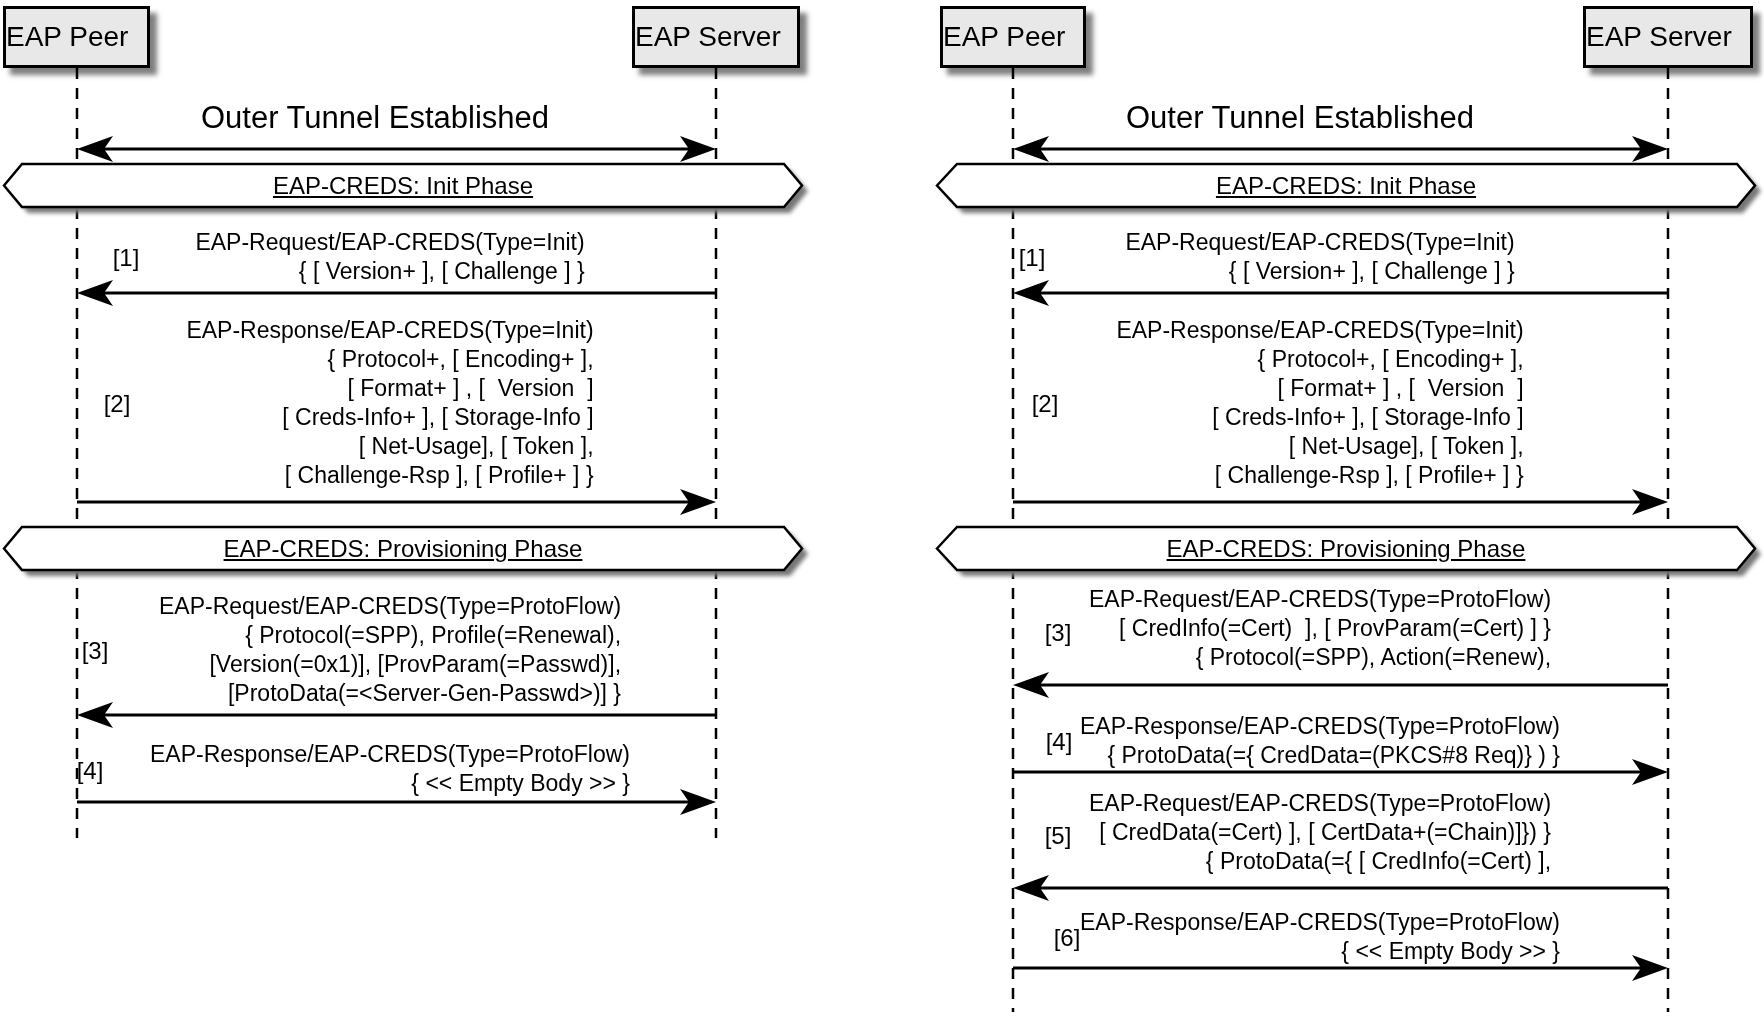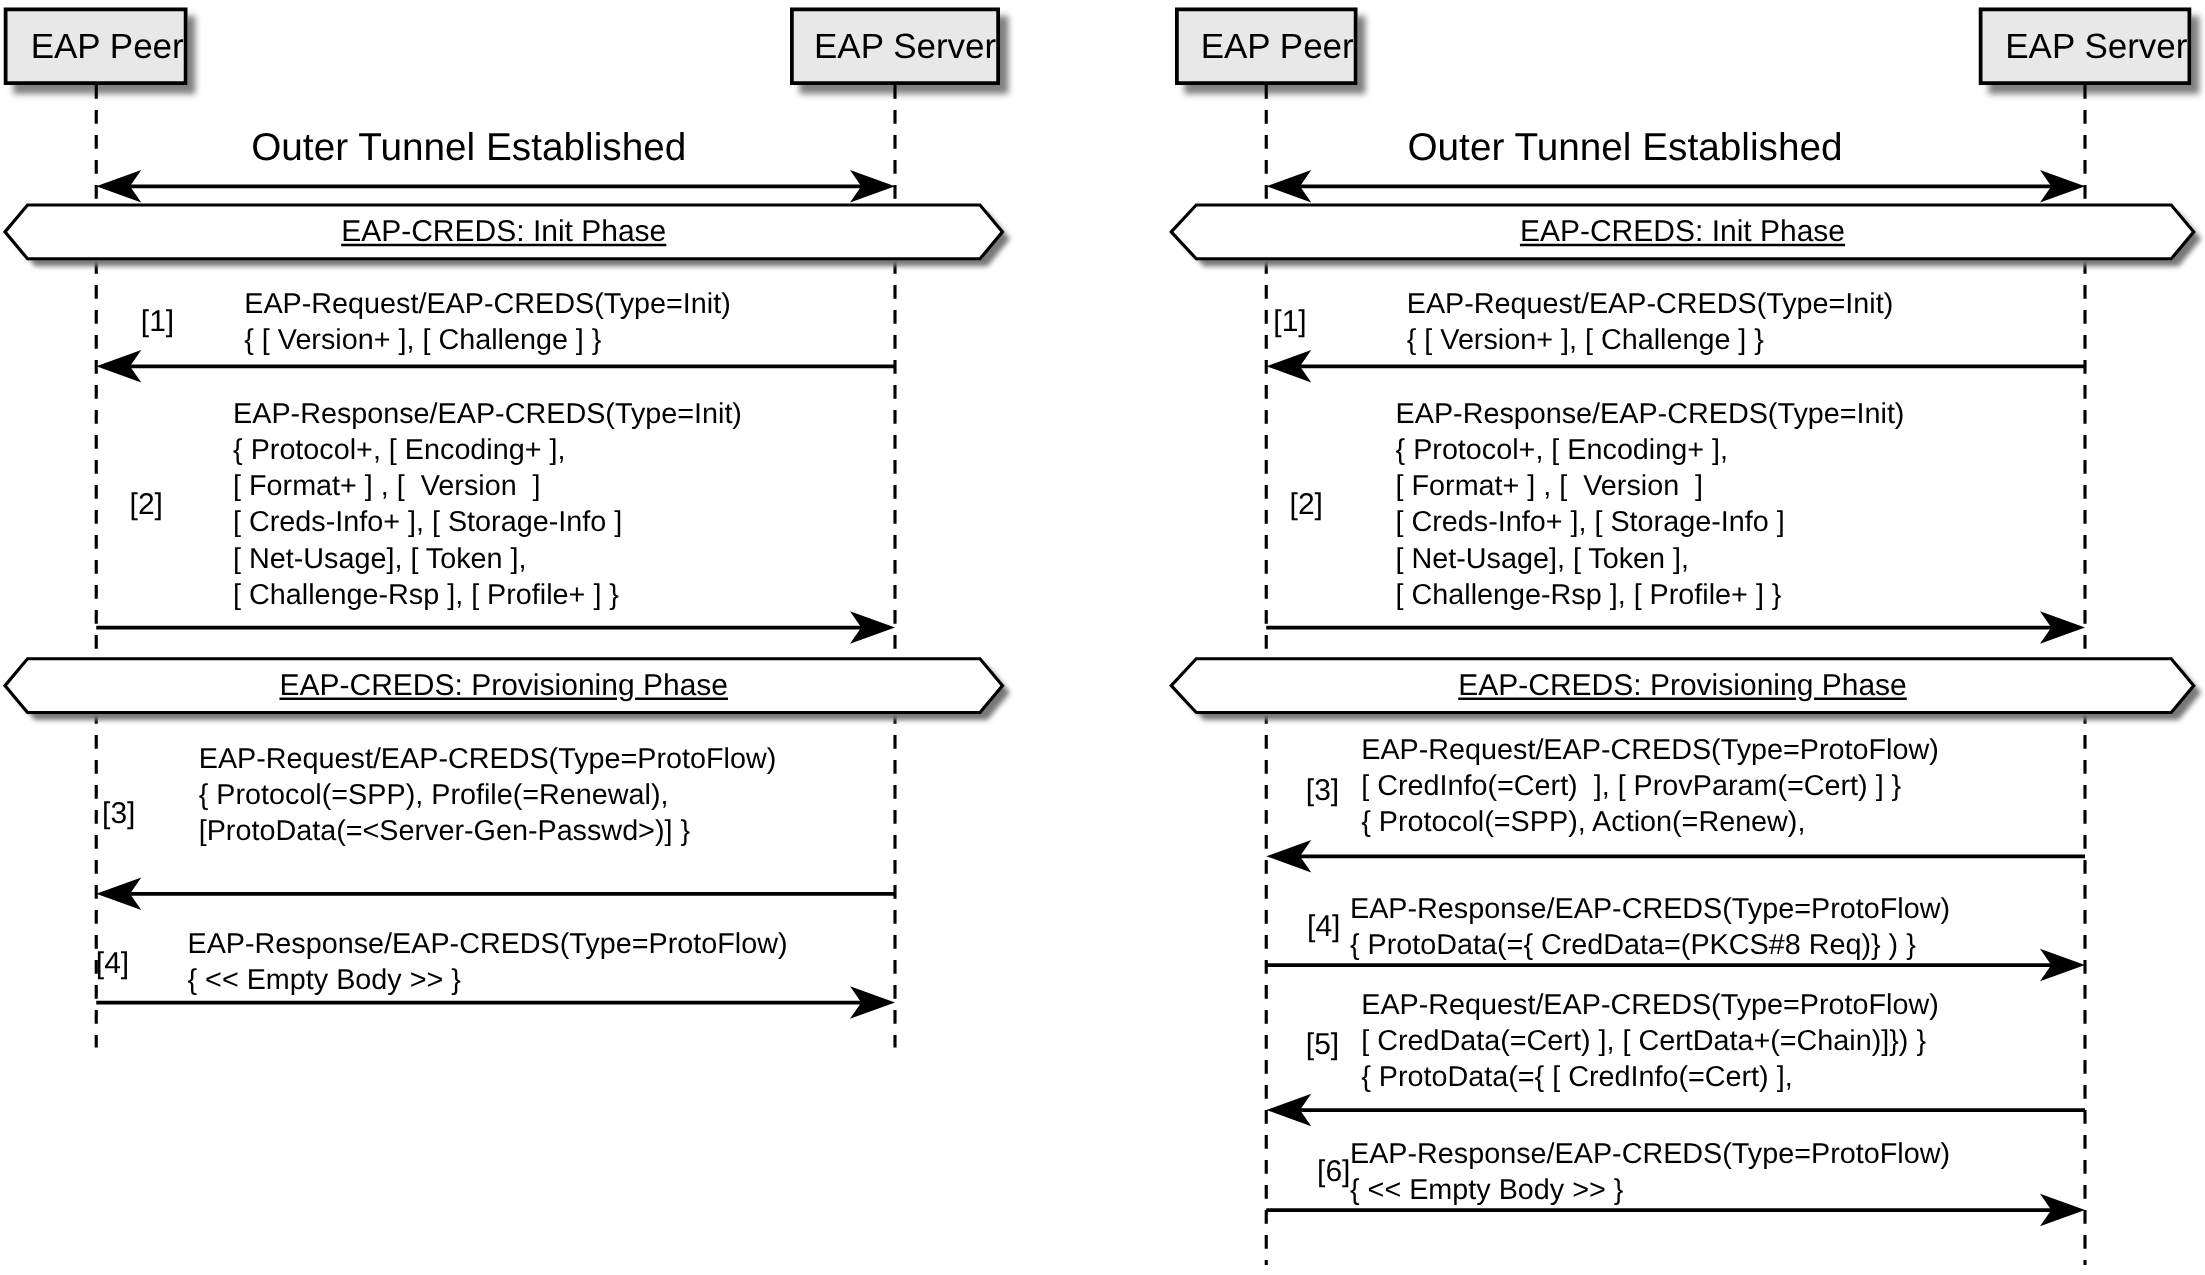--- a/index.html
+++ b/index.html
@@ -1,28 +1,28 @@
 <!DOCTYPE html>
 <html><head>
 <meta charset="utf-8">
 <style>
   html,body{margin:0;padding:0;background:#fff;}
   body{width:1764px;height:1020px;position:relative;overflow:hidden;
        font-family:"Liberation Sans",sans-serif;color:#000;}
   #gfx{position:absolute;left:0;top:0;width:1764px;height:1020px;}
   .actor-box{position:absolute;background:#e8e8e8;border:3px solid #000;
      box-shadow:7px 7px 5px rgba(0,0,0,0.5);
-     display:flex;align-items:center;justify-content:flex-end;
+     display:flex;align-items:center;justify-content:flex-start;
      font-size:28px;}
   .phase-label{position:absolute;transform:translate(-50%,-50%);
      font-size:24px;white-space:pre;text-decoration:underline;}
   .tunnel-label{position:absolute;transform:translate(-50%,-50%);
      font-size:31px;white-space:pre;}
   .msg-block{position:absolute;transform:translateX(-50%);
-     font-size:23px;line-height:29px;text-align:left;}
+     font-size:23px;line-height:29px;text-align:right;}
   .msg-line{white-space:pre;}
   .msg-num{position:absolute;transform:translate(-50%,-50%);
      font-size:24px;white-space:pre;}
 </style>
 </head>
 <body>
 
 <svg id="gfx" viewBox="0 0 1764 1020">
   <defs>
     <filter id="soft" x="-20%" y="-20%" width="140%" height="140%">
@@ -129,20 +129,21 @@
   <div class="msg-line">[ Format+ ] , [  Version  ]</div>
   <div class="msg-line">[ Creds-Info+ ], [ Storage-Info ]</div>
   <div class="msg-line">[ Net-Usage], [ Token ],</div>
   <div class="msg-line">[ Challenge-Rsp ], [ Profile+ ] }</div>
 </div>
 
 <div class="msg-num" style="left:95px;top:651px;">[3]</div>
 <div class="msg-block" style="left:390px;top:592px;">
   <div class="msg-line">EAP-Request/EAP-CREDS(Type=ProtoFlow)</div>
   <div class="msg-line">{ Protocol(=SPP), Profile(=Renewal),</div>
+  <div class="msg-line">[Version(=0x1)], [ProvParam(=Passwd)],</div>
   <div class="msg-line">[ProtoData(=&lt;Server-Gen-Passwd&gt;)] }</div>
 </div>
 
 <div class="msg-num" style="left:90px;top:771px;">[4]</div>
 <div class="msg-block" style="left:390px;top:740px;">
   <div class="msg-line">EAP-Response/EAP-CREDS(Type=ProtoFlow)</div>
   <div class="msg-line">{ &lt;&lt; Empty Body &gt;&gt; }</div>
 </div>
 
 <div class="msg-num" style="left:1032px;top:258px;">[1]</div>

